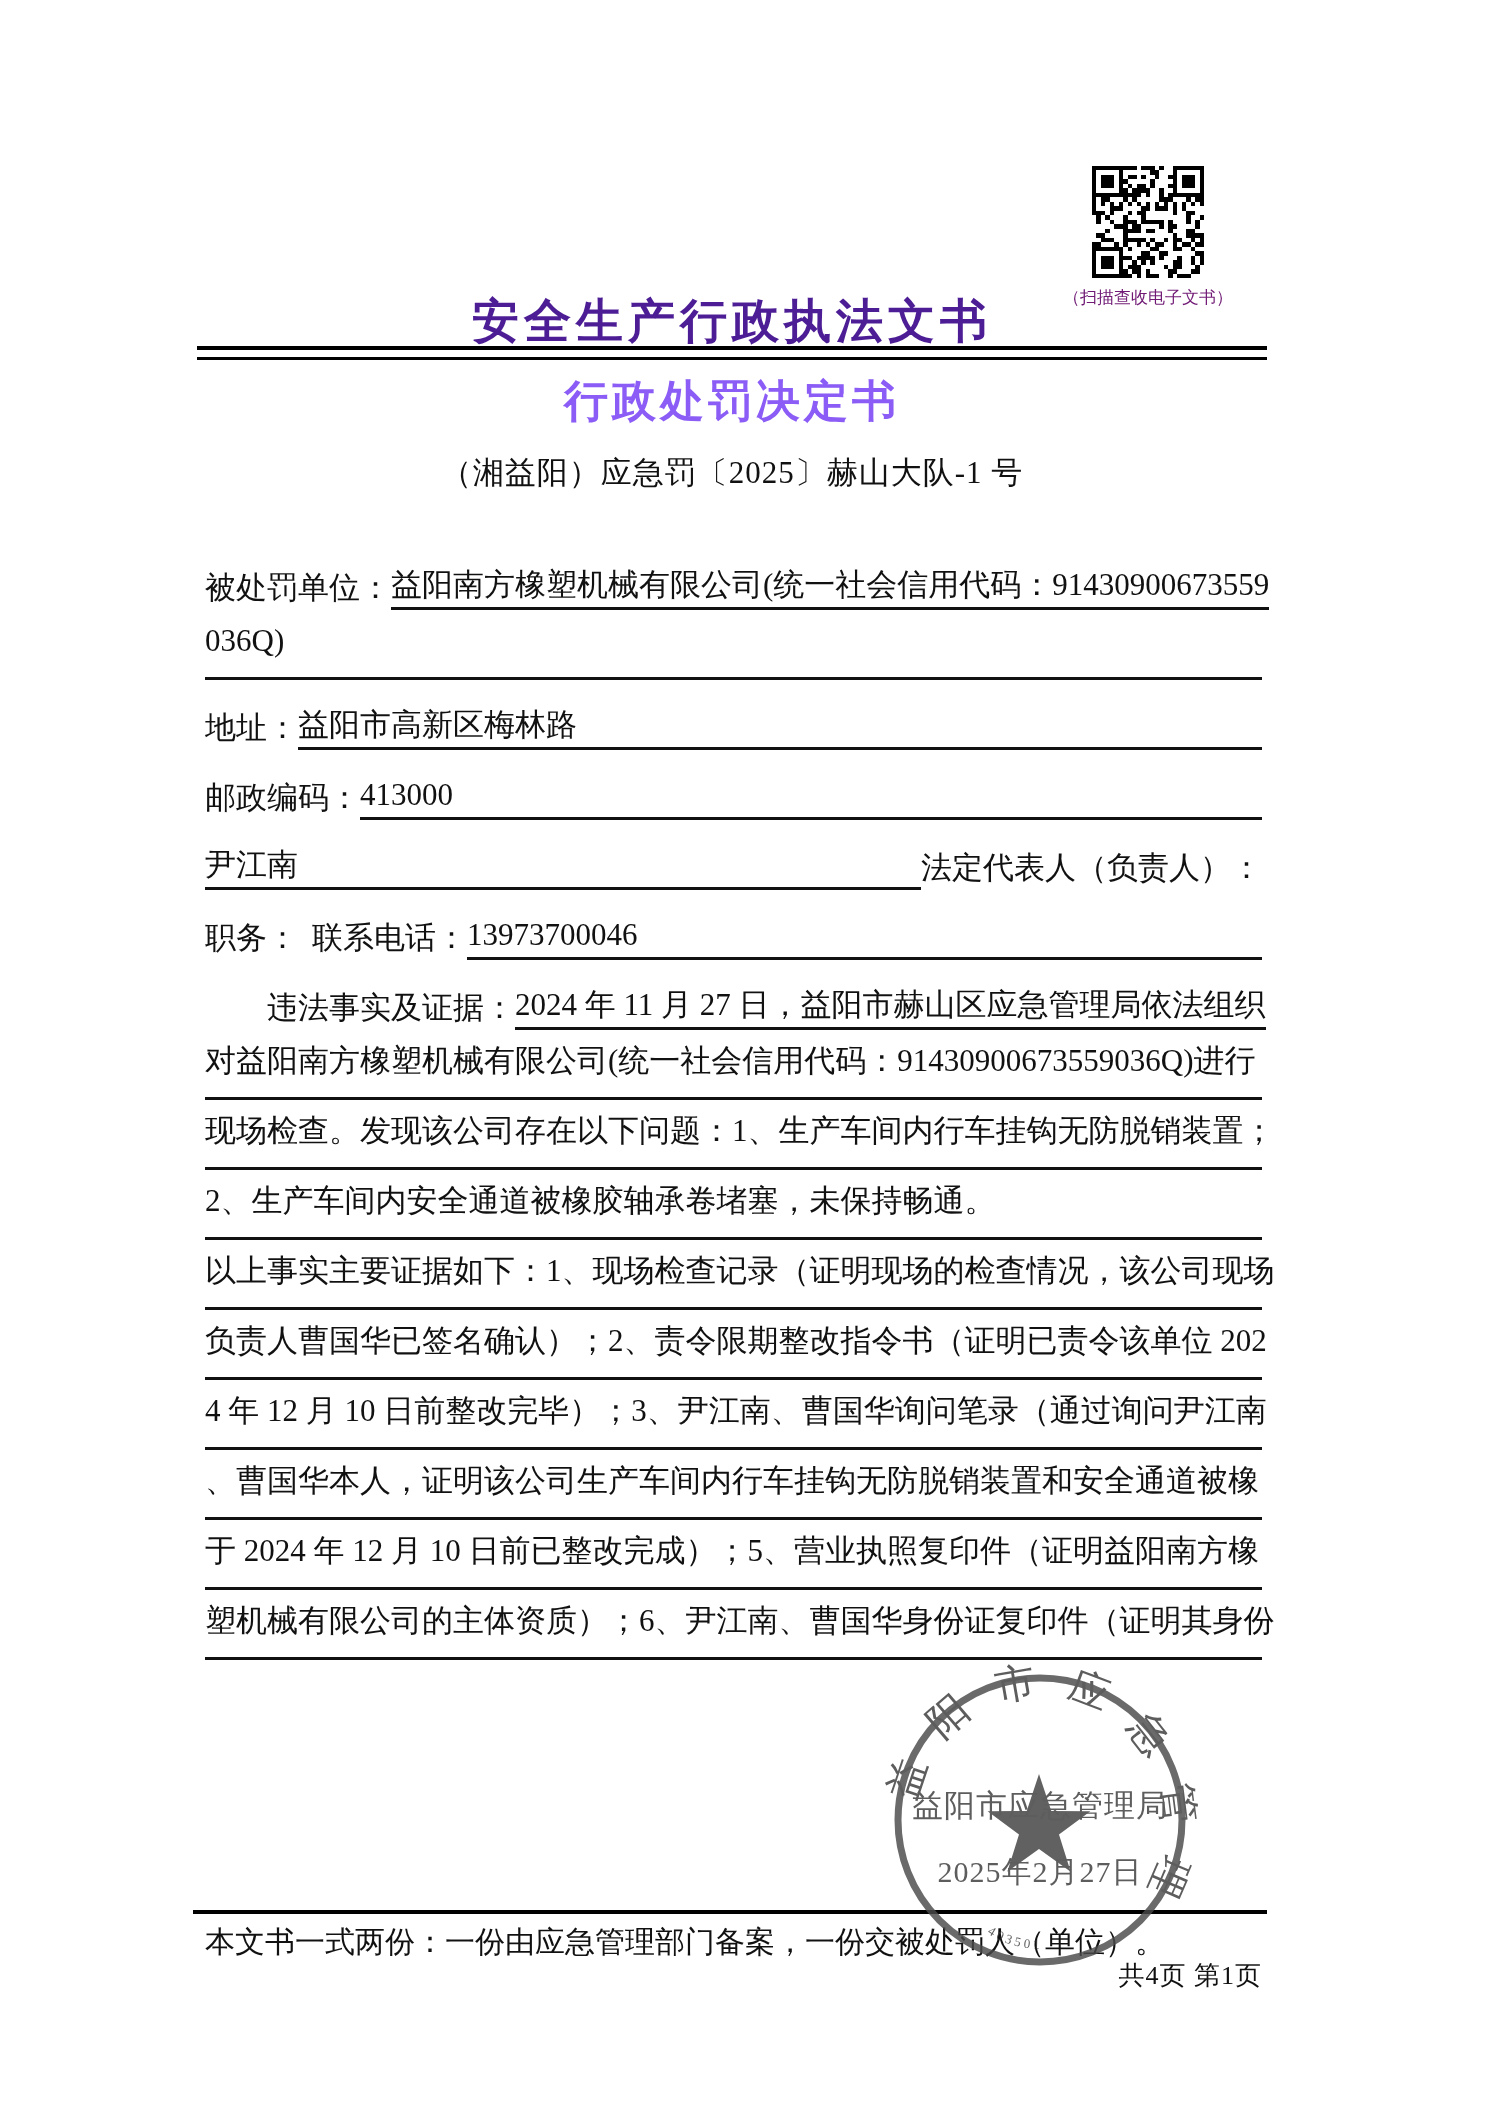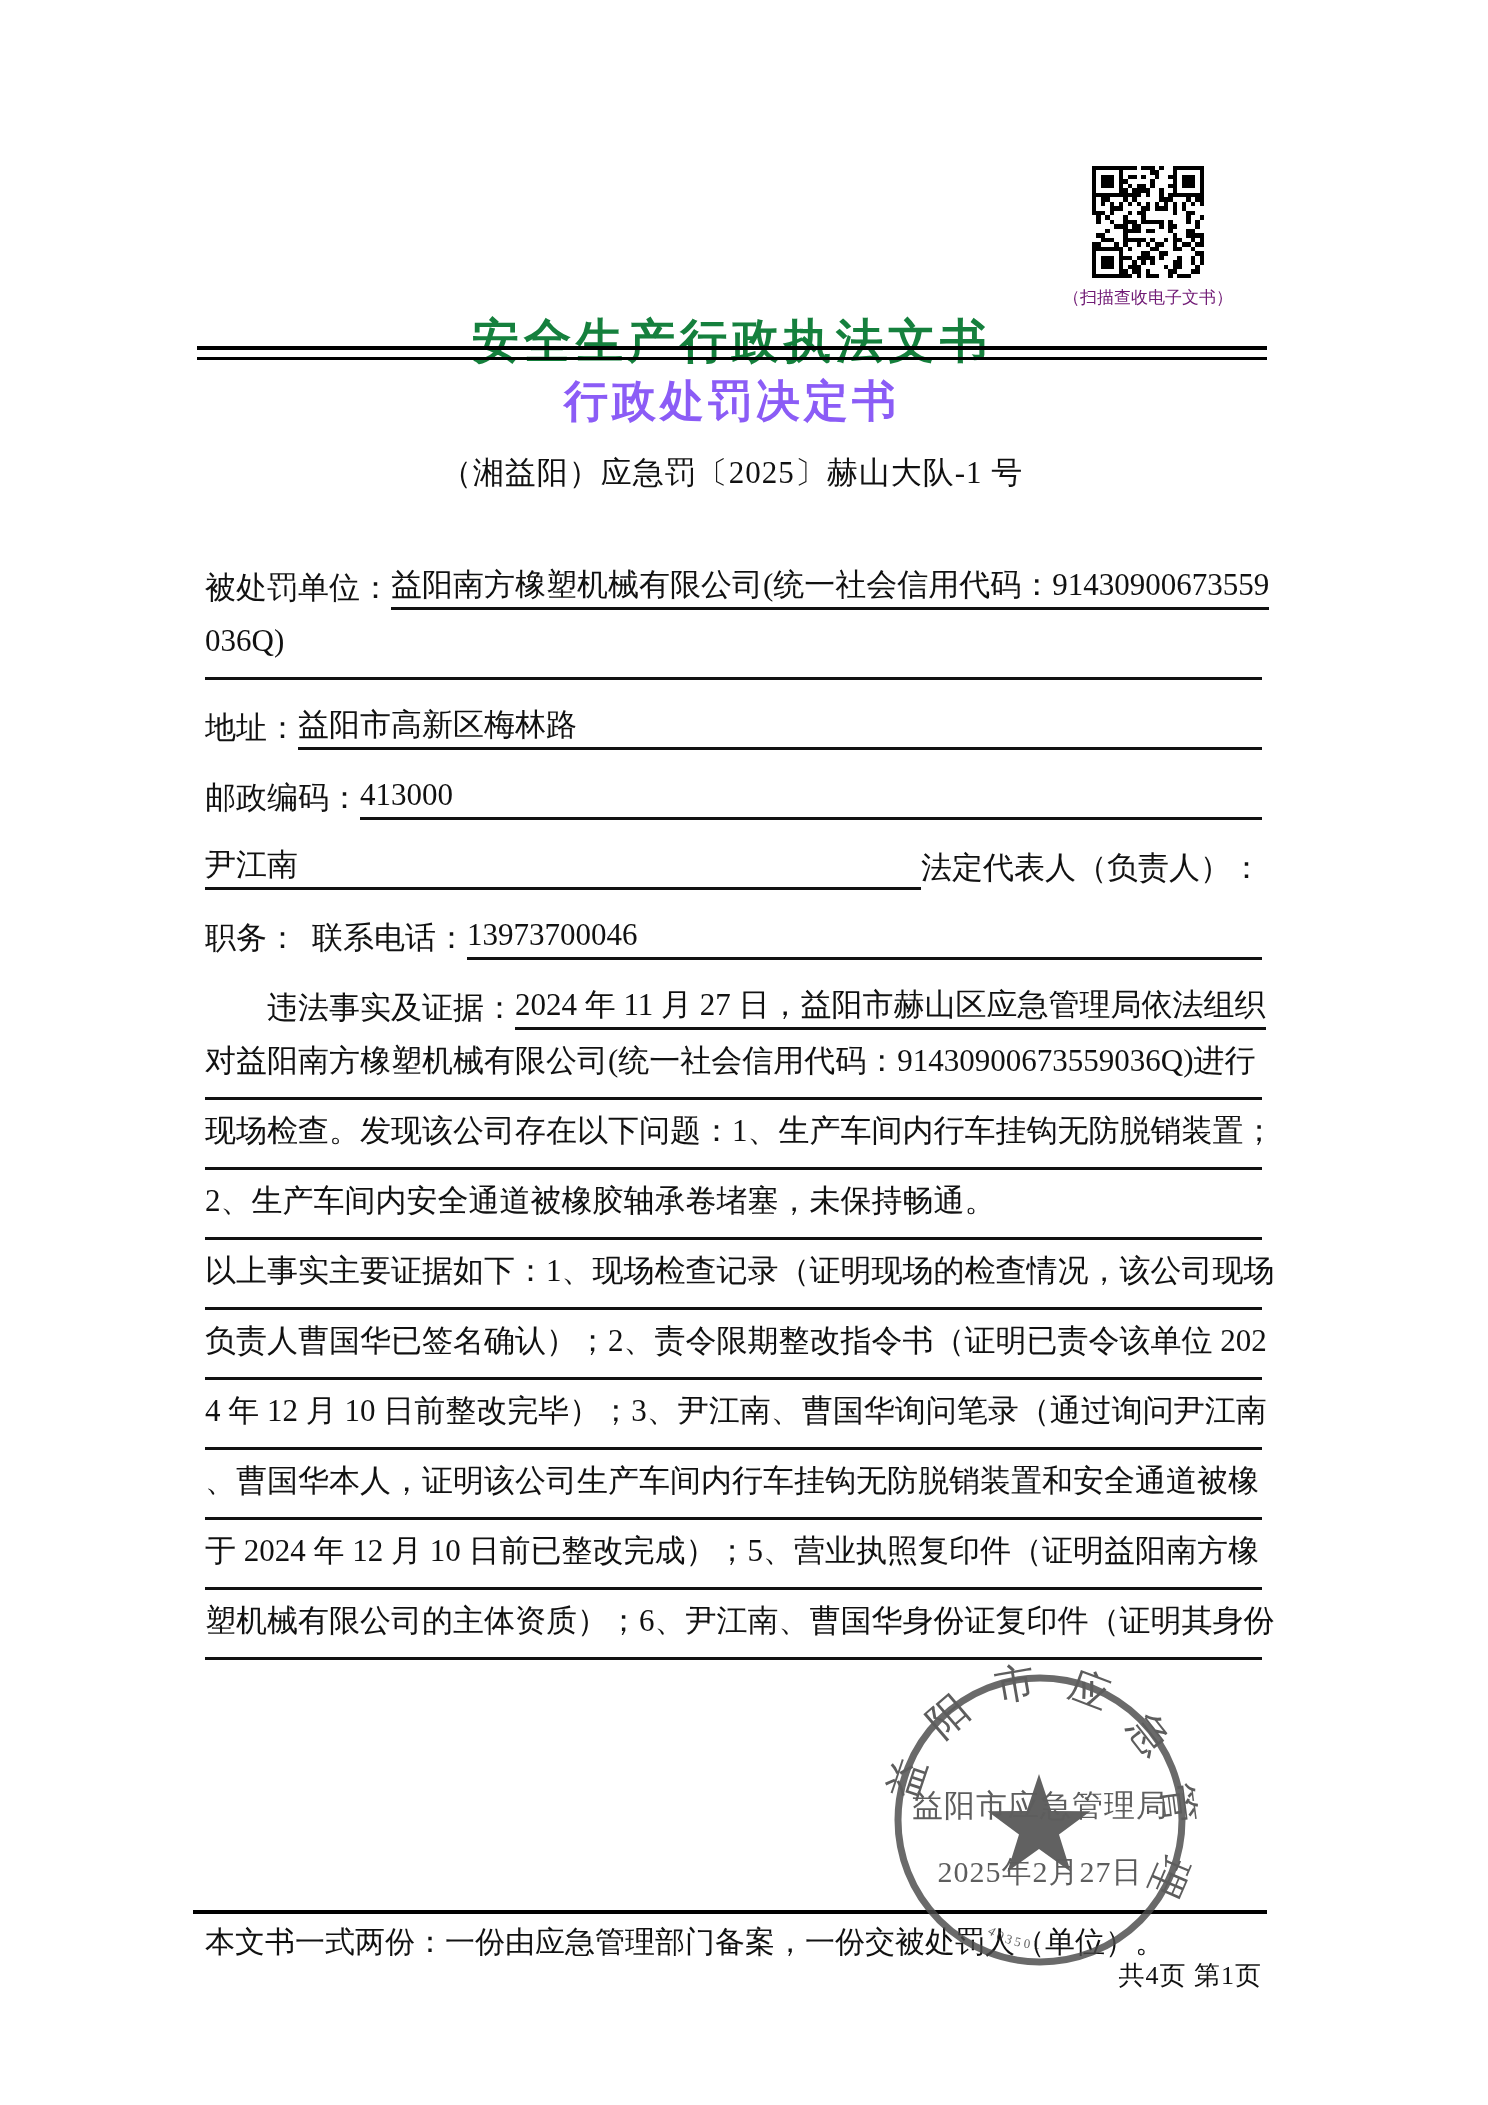--- a/index.html
+++ b/index.html
@@ -12,21 +12,21 @@
     font-family:"Liberation Serif","DejaVu Serif",serif;
     color:#111;
   }
   
   .qr-wrap{position:absolute;left:1038px;top:166px;width:220px;text-align:center;}
   .qr-box{width:112px;height:112px;margin:0 auto;}
   .qr-caption{margin-top:8px;font-size:17px;color:#701a75;letter-spacing:0px;white-space:nowrap;}
   
   .doc-set-title{
     position:absolute;left:197px;top:290px;width:1070px;
-    text-align:center;font-size:47px;font-weight:700;letter-spacing:5px;color:#15803d;margin-top:20px;
+    text-align:center;font-size:47px;font-weight:700;letter-spacing:5px;color:#4c1d95;
   }
   .rule-double{
     position:absolute;left:197px;top:346px;width:1070px;height:7px;
     border-top:4px solid #000;border-bottom:3px solid #000;box-sizing:content-box;
   }
   .doc-title{
     position:absolute;left:197px;top:372px;width:1070px;
     text-align:center;font-size:44px;font-weight:700;letter-spacing:4px;color:#8b5cf6;
   }
   .doc-number{

